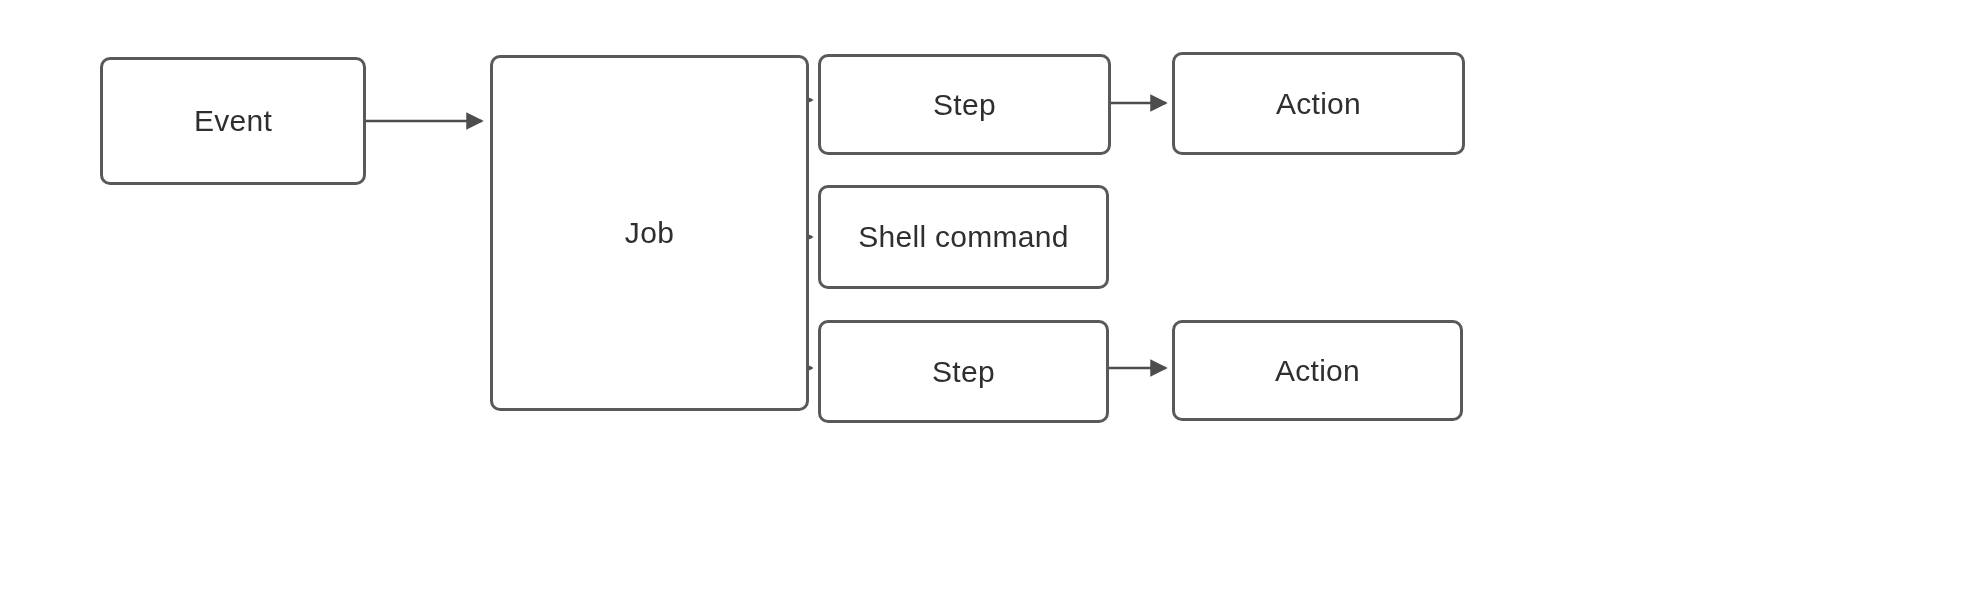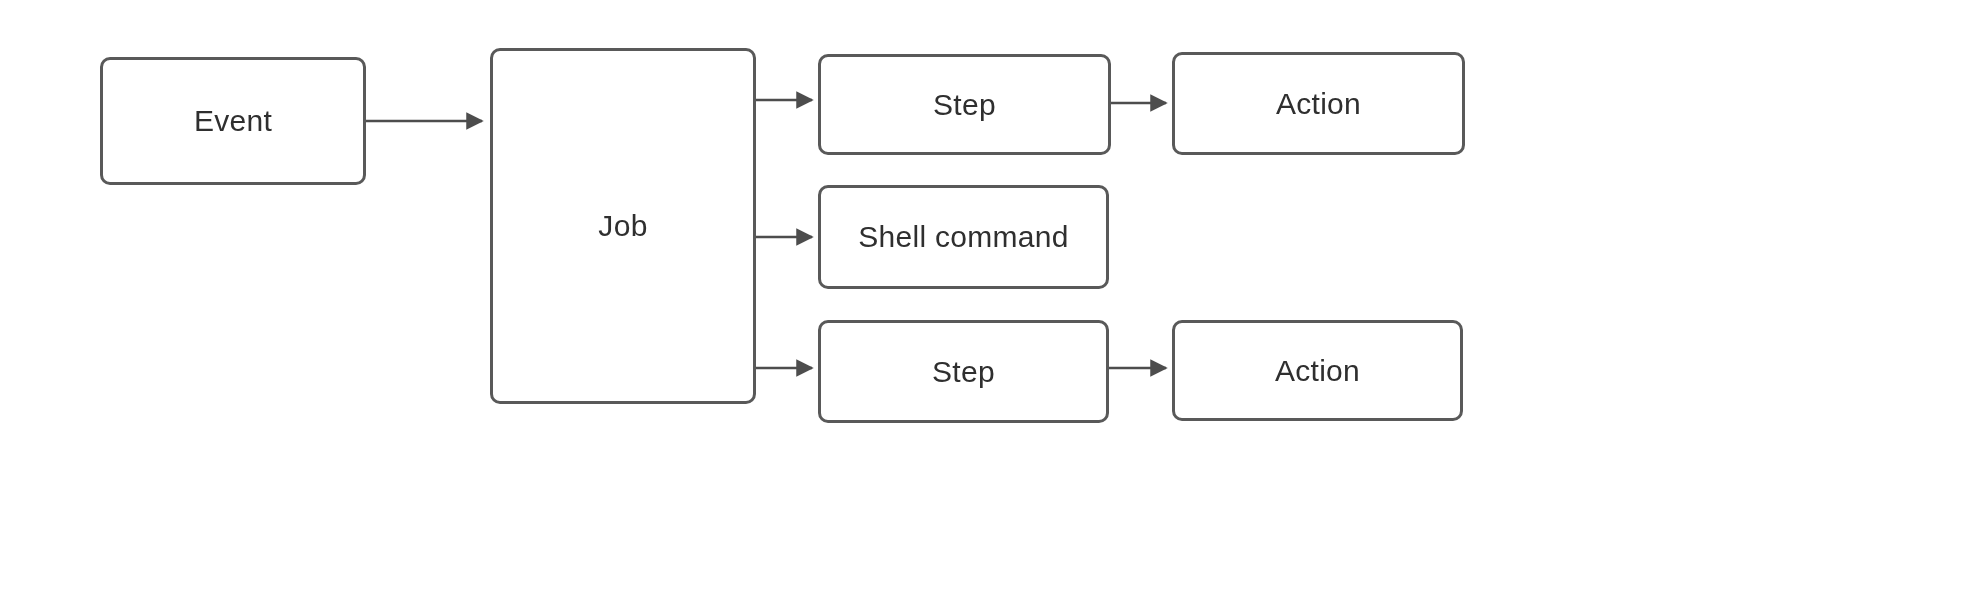--- a/index.html
+++ b/index.html
@@ -24,21 +24,21 @@
     border-radius: 10px;
     display: flex;
     align-items: center;
     justify-content: center;
     font-size: 30px;
     color: #2f2f2f;
     box-sizing: border-box;
     letter-spacing: 0.3px;
   }
   #node-event         { left: 100px;  top: 57px;  width: 266px; height: 128px; }
-  #node-job           { left: 490px;  top: 48px;  width: 266px; height: 356px; align-items: center; }
+  #node-job           { left: 490px;  top: 55px;  width: 319px; height: 356px; align-items: center; }
   #node-step-top      { left: 818px;  top: 54px;  width: 293px; height: 101px; }
   #node-action-top    { left: 1172px; top: 52px;  width: 293px; height: 103px; }
   #node-shell-command { left: 818px;  top: 185px; width: 291px; height: 104px; }
   #node-step-bottom   { left: 818px;  top: 320px; width: 291px; height: 103px; }
   #node-action-bottom { left: 1172px; top: 320px; width: 291px; height: 101px; }
   svg.connectors {
     position: absolute;
     left: 0;
     top: 0;
     width: 1977px;

